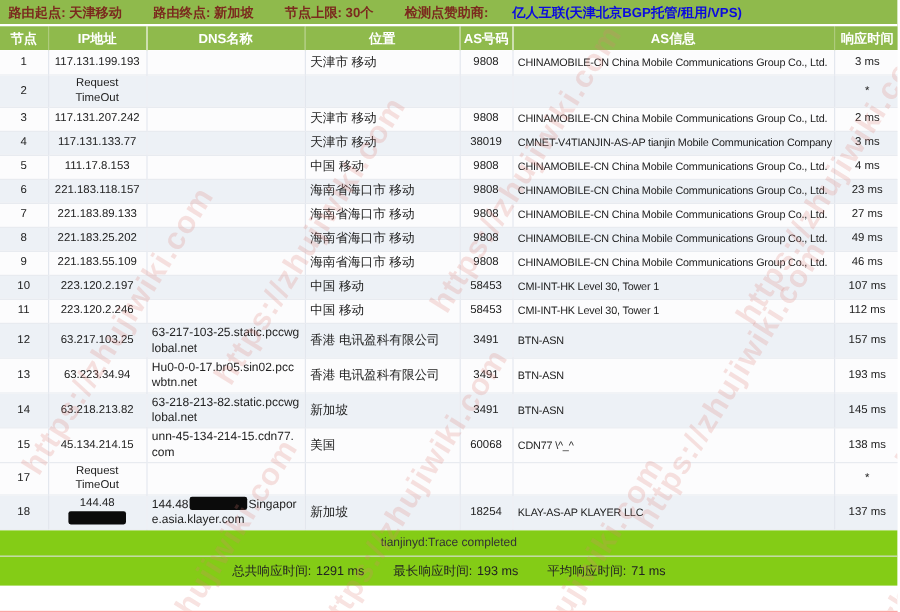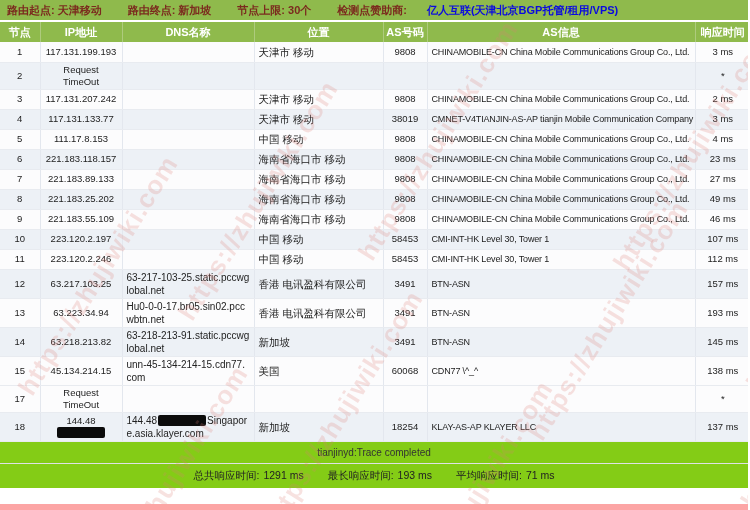--- a/index.html
+++ b/index.html
@@ -1,20 +1,20 @@
 <!DOCTYPE html>
 <html style="--green: #8fba4c;"><head>
 <meta charset="utf-8">
 <style>
   * { margin:0; padding:0; box-sizing:border-box; }
   body { background:#fff; }
   .page{
     width:748px; height:510px; position:relative; overflow:hidden;
     background:#fff; font-family:"Liberation Sans","DejaVu Sans",sans-serif;
-    border-bottom:6px solid #fca5a5;
+    border-bottom:1px solid #fca5a5;
   }
   .topbar{
     height:22px; background:var(--green); display:flex; align-items:center;
     padding:0 7px; border-bottom:2px solid #fff; white-space:nowrap;
   }
   .tb-item{ font-size:11px; font-weight:bold; color:#7b2a1e; margin-right:26px; }
   .tb-item .tb-val{ margin-left:3px; }
   .sponsor{ color:#0a0ae0; text-decoration:none; cursor:pointer; margin-left:20px; }
   table{ width:750px; border-collapse:collapse; table-layout:fixed; }
   th{
@@ -201,21 +201,21 @@
           <td class="c-ip">63.223.34.94</td>
           <td class="c-dns">Hu0-0-0-17.br05.sin02.pccwbtn.net</td>
           <td class="c-loc">香港 电讯盈科有限公司</td>
           <td class="c-asn">3491</td>
           <td class="c-asinfo">BTN-ASN</td>
           <td class="c-time">193 ms</td>
         </tr>
         <tr class="even">
           <td class="c-node">14</td>
           <td class="c-ip">63.218.213.82</td>
-          <td class="c-dns">63-218-213-91.static.pccwglobal.net</td>
+          <td class="c-dns">63-218-213-82.static.pccwglobal.net</td>
           <td class="c-loc">新加坡</td>
           <td class="c-asn">3491</td>
           <td class="c-asinfo">BTN-ASN</td>
           <td class="c-time">145 ms</td>
         </tr>
         <tr class="odd">
           <td class="c-node">15</td>
           <td class="c-ip">45.134.214.15</td>
           <td class="c-dns">unn-45-134-214-15.cdn77.com</td>
           <td class="c-loc">美国</td>

